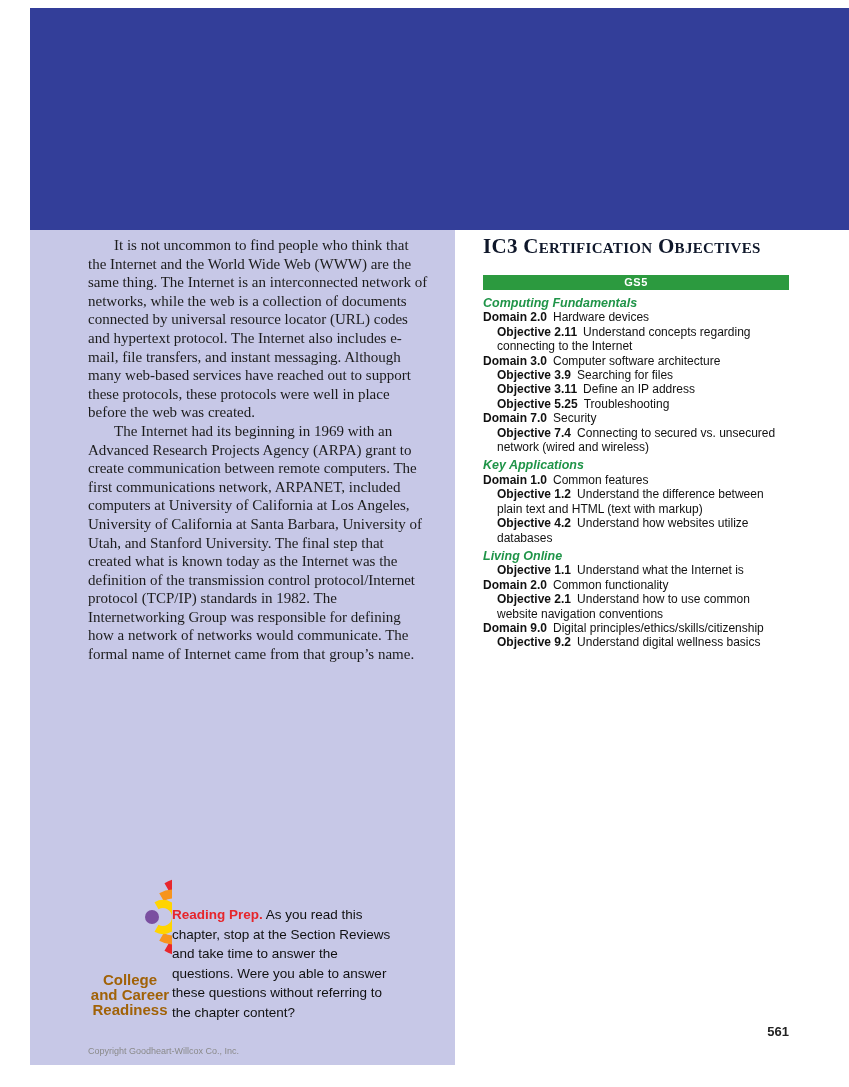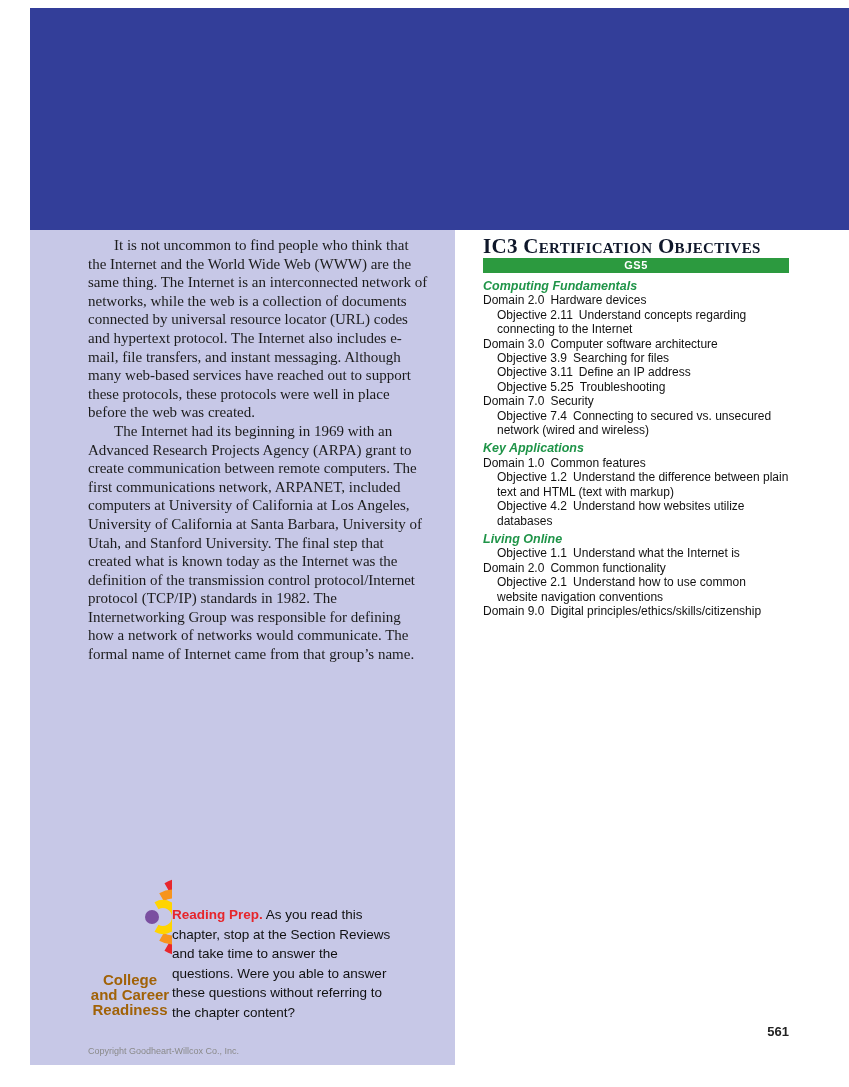--- a/index.html
+++ b/index.html
@@ -11,27 +11,27 @@
   
   .bodytext{position:absolute;left:88px;top:236px;width:342px;
             font-family:"Liberation Serif","DejaVu Serif",serif;
             font-size:15px;line-height:18.6px;color:#1c1c1c;}
   .bodytext p{margin:0;text-indent:26px;}
 
   
   .sidebar{position:absolute;left:483px;top:234px;width:306px;}
   .sb-title{font-family:"Liberation Serif","DejaVu Serif",serif;font-variant:small-caps;
             font-weight:bold;font-size:21px;letter-spacing:.3px;color:#0f172a;line-height:24px;}
-  .sb-bar{margin-top:0;height:15px;background:#2c9a3f;color:#ffffff;font-weight:bold;
+  .sb-bar{margin-top:17px;height:15px;background:#2c9a3f;color:#ffffff;font-weight:bold;
           font-size:11px;line-height:15px;text-align:center;letter-spacing:.5px;}
   .sb-sections{margin-top:6px;font-size:12px;line-height:14.4px;color:#111111;}
   .sec-head{color:#1f9448;font-weight:bold;font-style:italic;font-size:12.5px;margin-top:4px;}
   .row{margin:0;}
   .row.objective{padding-left:14px;}
-  .lbl{font-weight:normal;margin-right:6px;text-align:right;}
+  .lbl{font-weight:bold;margin-right:6px;text-align:right;}
 
   
   .rp-logo{position:absolute;left:88px;top:878px;width:84px;text-align:center;}
   .rp-logo svg{display:block;margin:0 auto;}
   .rp-logo-label{margin-top:16px;font-weight:bold;font-size:15px;line-height:15px;color:#a16207;white-space:pre-line;}
   .rp-text{position:absolute;left:172px;top:905px;width:222px;font-size:13.5px;line-height:19.5px;color:#111111;}
   .rp-lead{color:#e6252b;font-weight:bold;}
 
   
   .copyright{position:absolute;left:88px;top:1046px;font-size:9px;color:#8a8a8a;}
@@ -65,20 +65,21 @@
         <div class="row objective"><span class="lbl">Objective 7.4</span><span>Connecting to secured vs. unsecured network (wired and wireless)</span></div>
         <div class="sec-head">Key Applications</div>
         <div class="row domain"><span class="lbl">Domain 1.0</span><span>Common features</span></div>
         <div class="row objective"><span class="lbl">Objective 1.2</span><span>Understand the difference between plain text and HTML (text with markup)</span></div>
         <div class="row objective"><span class="lbl">Objective 4.2</span><span>Understand how websites utilize databases</span></div>
         <div class="sec-head">Living Online</div>
         <div class="row objective"><span class="lbl">Objective 1.1</span><span>Understand what the Internet is</span></div>
         <div class="row domain"><span class="lbl">Domain 2.0</span><span>Common functionality</span></div>
         <div class="row objective"><span class="lbl">Objective 2.1</span><span>Understand how to use common website navigation conventions</span></div>
         <div class="row domain"><span class="lbl">Domain 9.0</span><span>Digital principles/ethics/skills/citizenship</span></div>
+        <div class="row objective"><span class="lbl">Objective 9.2</span><span>Understand digital wellness basics</span></div>
       </div>
   </div>
 
   <div class="rp-logo">
     <svg width="84" height="78" viewBox="0 0 84 78">
       <path d="M 79 68.4 A 34 34 0 1 0 79 9.6" fill="none" stroke="#e8262d" stroke-width="10"></path>
       <path d="M 73.5 58.9 A 23 23 0 1 0 73.5 19.1" fill="none" stroke="#f7941e" stroke-width="9"></path>
       <path d="M 68.5 50.3 A 13 13 0 1 0 68.5 27.7" fill="none" stroke="#ffd400" stroke-width="8"></path>
       <circle cx="64" cy="39" r="7" fill="#7a4fa0"></circle>
     </svg>

